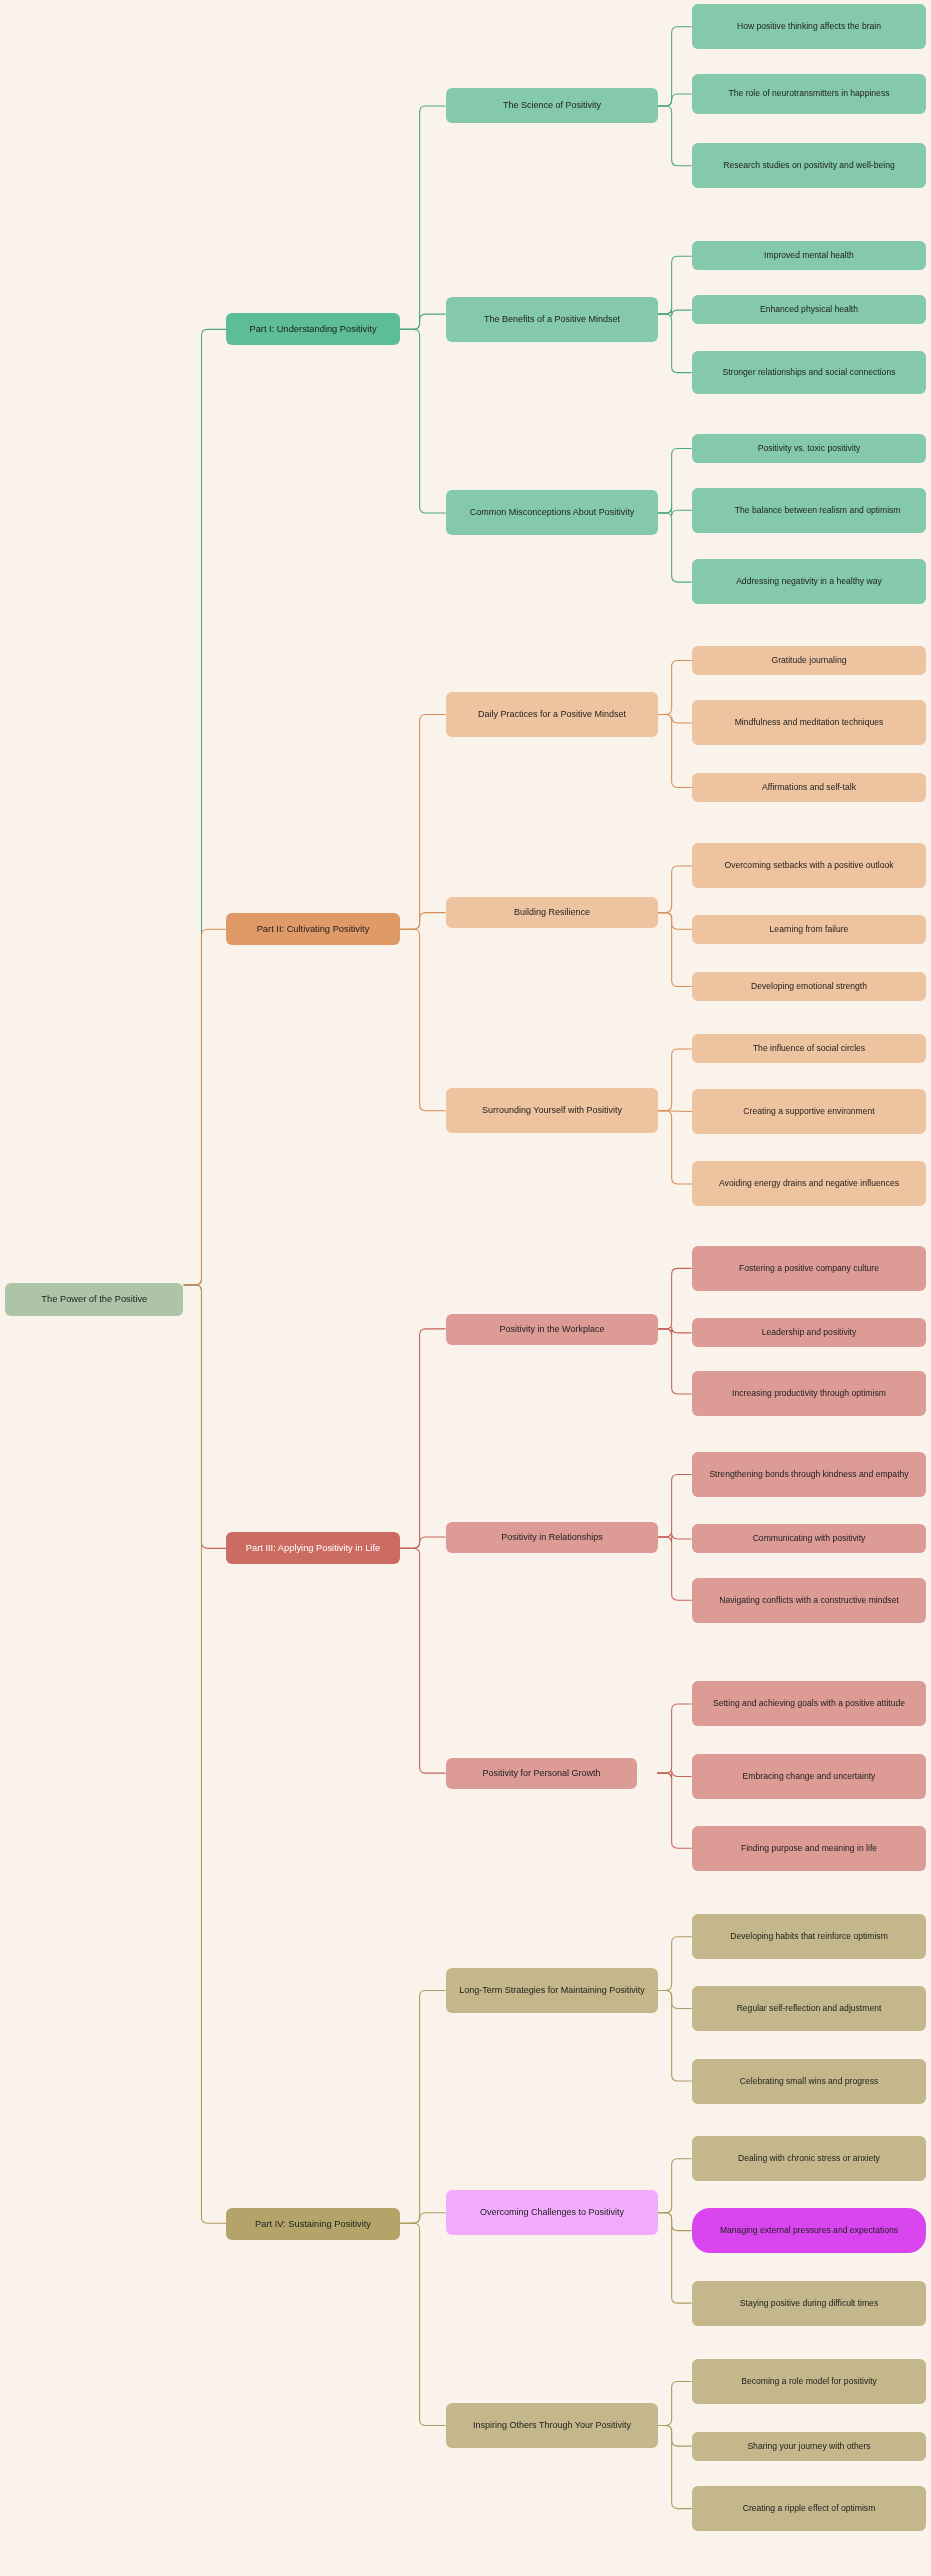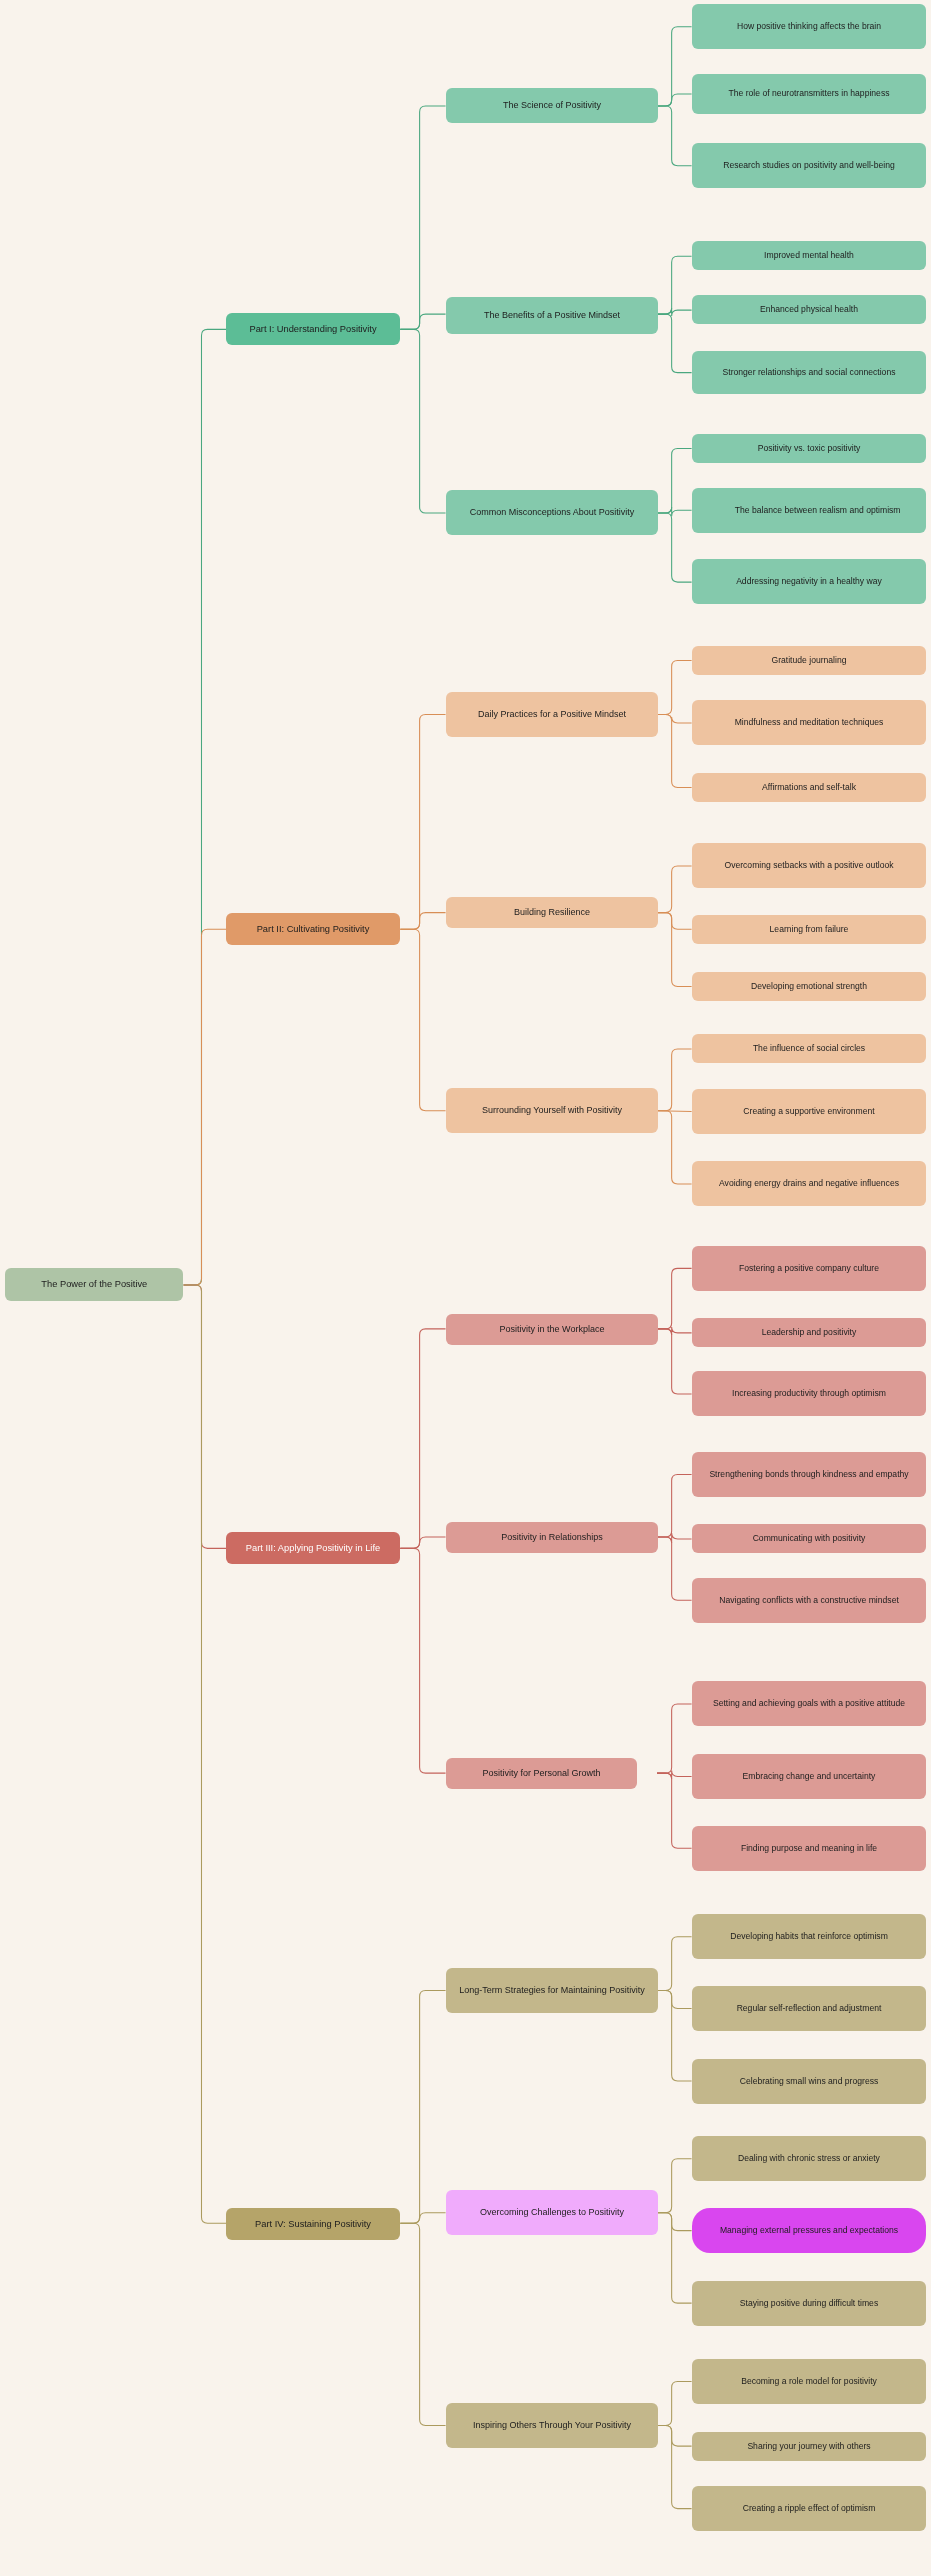--- a/index.html
+++ b/index.html
@@ -15,21 +15,21 @@
     position:absolute;
     box-sizing:border-box;
     display:flex;align-items:center;justify-content:center;
     text-align:center;
     border-radius:6px;
     color:#1d1d1d;
     line-height:1.32;
     padding:2.7px 6.7px;
     font-size:9px;
   }
-  .node.root{font-size:9.3px;}
+  .node.root{font-size:9.3px;margin-top:15px;}
   .node.branch{font-size:9.3px;}
   .node.sub{font-size:9px;}
   .node.leaf{font-size:8.6px;}
   .node.white-text{color:#ffffff;}
 </style>
 </head>
 <body>
 
 <div id="canvas">
   <svg id="links" viewBox="0 0 1400 3873" width="931" height="2576">
@@ -86,21 +86,21 @@
       <path d="M 988 3647 L 1001 3647 Q 1010 3647 1010 3656 L 1010 3669 Q 1010 3678 1019 3678 L 1040 3678" fill="none" stroke="#ab9a5e" stroke-width="1.6"></path>
       <path d="M 988 3647 L 1001 3647 Q 1010 3647 1010 3656 L 1010 3763 Q 1010 3772 1019 3772 L 1040 3772" fill="none" stroke="#ab9a5e" stroke-width="1.6"></path>
     </svg>
   <div id="nodes">
       <div class="node root" style="left: 5.3px; top: 1268px; width: 178px; height: 33px; background: rgb(174, 196, 166); color: rgb(29, 29, 29);">The Power of the Positive</div>
       <div class="node branch" style="left: 226px; top: 313px; width: 174px; height: 32px; background: rgb(92, 189, 150); color: rgb(29, 29, 29);">Part I: Understanding Positivity</div>
       <div class="node sub" style="left: 446px; top: 88px; width: 212px; height: 35px; background: rgb(132, 201, 172); color: rgb(29, 29, 29);">The Science of Positivity</div>
       <div class="node leaf" style="left: 692px; top: 4px; width: 234px; height: 45px; background: rgb(132, 201, 172); color: rgb(29, 29, 29);">How positive thinking affects the brain</div>
       <div class="node leaf" style="left: 692px; top: 74px; width: 234px; height: 40px; background: rgb(132, 201, 172); color: rgb(29, 29, 29);">The role of neurotransmitters in happiness</div>
       <div class="node leaf" style="left: 692px; top: 143px; width: 234px; height: 45px; background: rgb(132, 201, 172); color: rgb(29, 29, 29);">Research studies on positivity and well-being</div>
-      <div class="node sub" style="left: 446px; top: 297px; width: 212px; height: 37px; background: rgb(132, 201, 172); color: rgb(29, 29, 29);">The Benefits of a Positive Mindset</div>
+      <div class="node sub" style="left: 446px; top: 297px; width: 212px; height: 45px; background: rgb(132, 201, 172); color: rgb(29, 29, 29);">The Benefits of a Positive Mindset</div>
       <div class="node leaf" style="left: 692px; top: 241px; width: 234px; height: 29px; background: rgb(132, 201, 172); color: rgb(29, 29, 29);">Improved mental health</div>
       <div class="node leaf" style="left: 692px; top: 295px; width: 234px; height: 29px; background: rgb(132, 201, 172); color: rgb(29, 29, 29);">Enhanced physical health</div>
       <div class="node leaf" style="left: 692px; top: 351px; width: 234px; height: 43px; background: rgb(132, 201, 172); color: rgb(29, 29, 29);">Stronger relationships and social connections</div>
       <div class="node sub" style="left: 446px; top: 490px; width: 212px; height: 45px; background: rgb(132, 201, 172); color: rgb(29, 29, 29);">Common Misconceptions About Positivity</div>
       <div class="node leaf" style="left: 692px; top: 434px; width: 234px; height: 29px; background: rgb(132, 201, 172); color: rgb(29, 29, 29);">Positivity vs. toxic positivity</div>
       <div class="node leaf" style="left: 692px; top: 488px; width: 234px; height: 45px; background: rgb(132, 201, 172); color: rgb(29, 29, 29); padding-left: 24px;">The balance between realism and optimism</div>
       <div class="node leaf" style="left: 692px; top: 559px; width: 234px; height: 45px; background: rgb(132, 201, 172); color: rgb(29, 29, 29);">Addressing negativity in a healthy way</div>
       <div class="node branch" style="left: 226px; top: 913px; width: 174px; height: 32px; background: rgb(224, 154, 104); color: rgb(29, 29, 29);">Part II: Cultivating Positivity</div>
       <div class="node sub" style="left: 446px; top: 692px; width: 212px; height: 45px; background: rgb(238, 195, 160); color: rgb(29, 29, 29);">Daily Practices for a Positive Mindset</div>
       <div class="node leaf" style="left: 692px; top: 646px; width: 234px; height: 29px; background: rgb(238, 195, 160); color: rgb(29, 29, 29);">Gratitude journaling</div>

